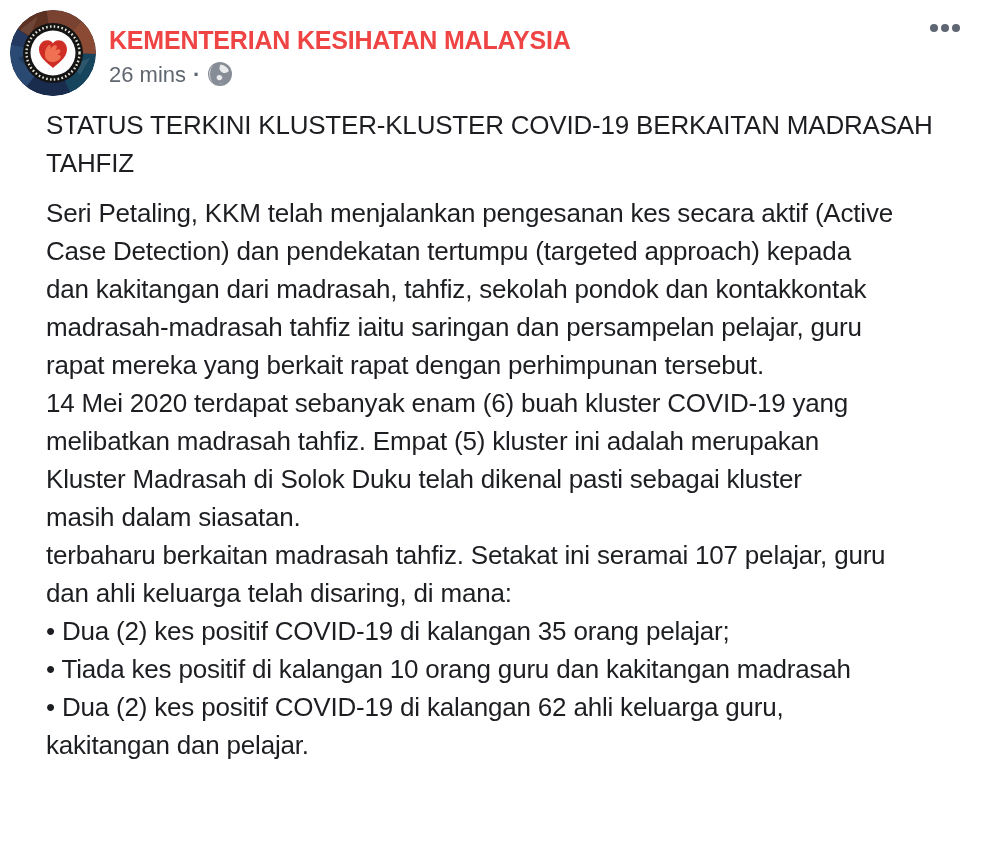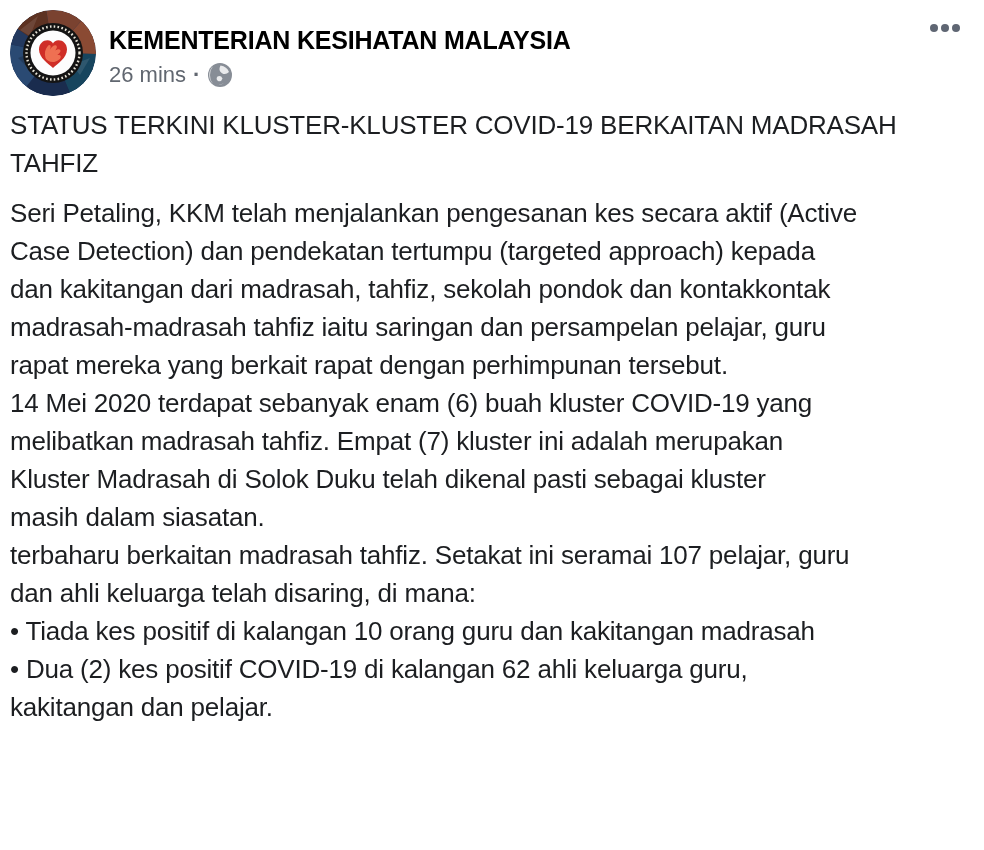--- a/index.html
+++ b/index.html
@@ -30,32 +30,32 @@
     overflow: hidden;
     flex: 0 0 86px;
     cursor: pointer;
   }
   .header-text {
     margin-left: 13px;
     padding-top: 14px;
   }
   .page-name {
     display: block;
-    color: #000000;
+    color: #ef4444;
     font-weight: bold;
     font-size: 25px;
     line-height: 32px;
     letter-spacing: -0.2px;
     text-decoration: none;
     cursor: pointer;
     white-space: nowrap;
   }
   .meta {
     display: flex;
-    align-items: center;
+    align-items: flex-start;
     margin-top: 5px;
     color: #616770;
     font-size: 22px;
     line-height: 28px;
   }
   .meta .timestamp { cursor: pointer; }
   .meta .sep {
     margin: 0 7px;
     font-weight: bold;
   }
@@ -74,20 +74,21 @@
     width: 8px;
     height: 8px;
     border-radius: 50%;
     background: #5f6673;
   }
   
   .content {
     margin-top: 10px;
     color: #1c1e21;
     font-size: 26px;
+    margin-left: 36px;
   }
   .text-line {
     line-height: 38px;
     white-space: pre;
     letter-spacing: -0.2px;
     overflow: hidden;
   }
   .title-block { margin-bottom: 12px; }
   .body-block { }
 </style>
@@ -155,24 +156,25 @@
         <div class="text-line">STATUS TERKINI KLUSTER-KLUSTER COVID-19 BERKAITAN MADRASAH</div>
         <div class="text-line">TAHFIZ</div>
       </div>
     <div class="body-block">
         <div class="text-line">Seri Petaling, KKM telah menjalankan pengesanan kes secara aktif (Active</div>
         <div class="text-line">Case Detection) dan pendekatan tertumpu (targeted approach) kepada</div>
         <div class="text-line">dan kakitangan dari madrasah, tahfiz, sekolah pondok dan kontakkontak</div>
         <div class="text-line">madrasah-madrasah tahfiz iaitu saringan dan persampelan pelajar, guru</div>
         <div class="text-line">rapat mereka yang berkait rapat dengan perhimpunan tersebut.</div>
         <div class="text-line">14 Mei 2020 terdapat sebanyak enam (6) buah kluster COVID-19 yang</div>
-        <div class="text-line">melibatkan madrasah tahfiz. Empat (7) kluster ini adalah merupakan</div>
+        <div class="text-line">melibatkan madrasah tahfiz. Empat (5) kluster ini adalah merupakan</div>
         <div class="text-line">Kluster Madrasah di Solok Duku telah dikenal pasti sebagai kluster</div>
         <div class="text-line">masih dalam siasatan.</div>
         <div class="text-line">terbaharu berkaitan madrasah tahfiz. Setakat ini seramai 107 pelajar, guru</div>
         <div class="text-line">dan ahli keluarga telah disaring, di mana:</div>
+        <div class="text-line">• Dua (2) kes positif COVID-19 di kalangan 35 orang pelajar;</div>
         <div class="text-line">• Tiada kes positif di kalangan 10 orang guru dan kakitangan madrasah</div>
         <div class="text-line">• Dua (2) kes positif COVID-19 di kalangan 62 ahli keluarga guru,</div>
         <div class="text-line">kakitangan dan pelajar.</div>
       </div>
   </div>
 
 </div>
 
 </body></html>

